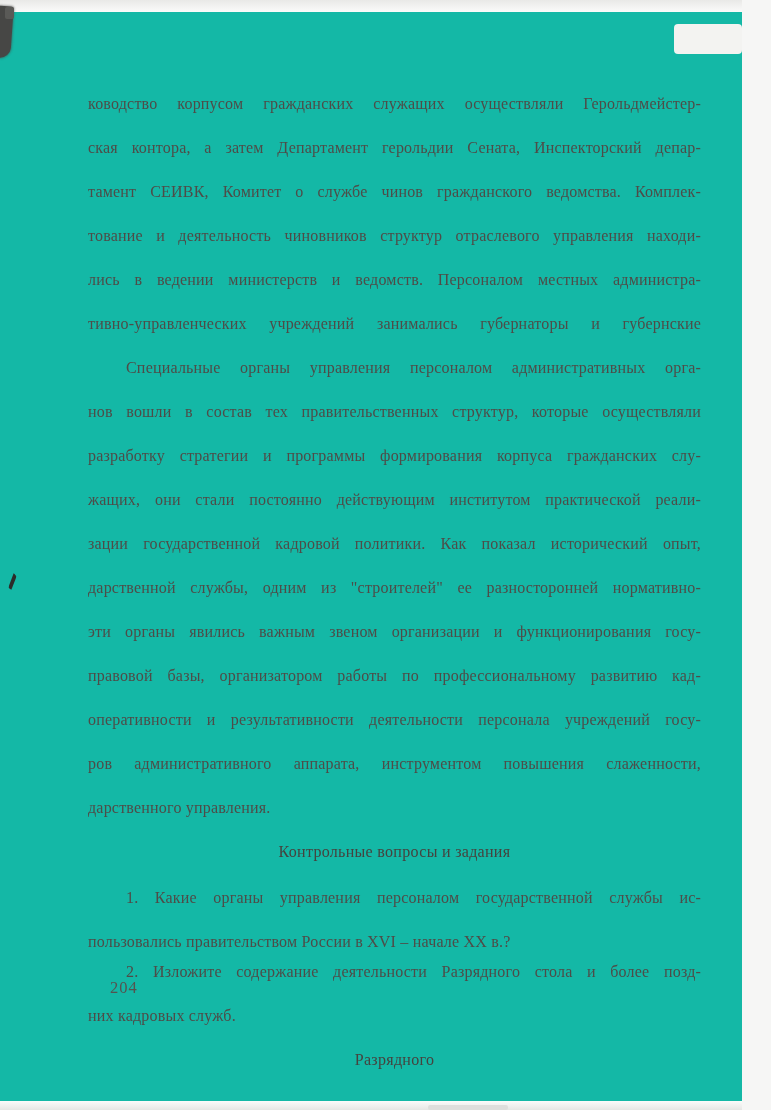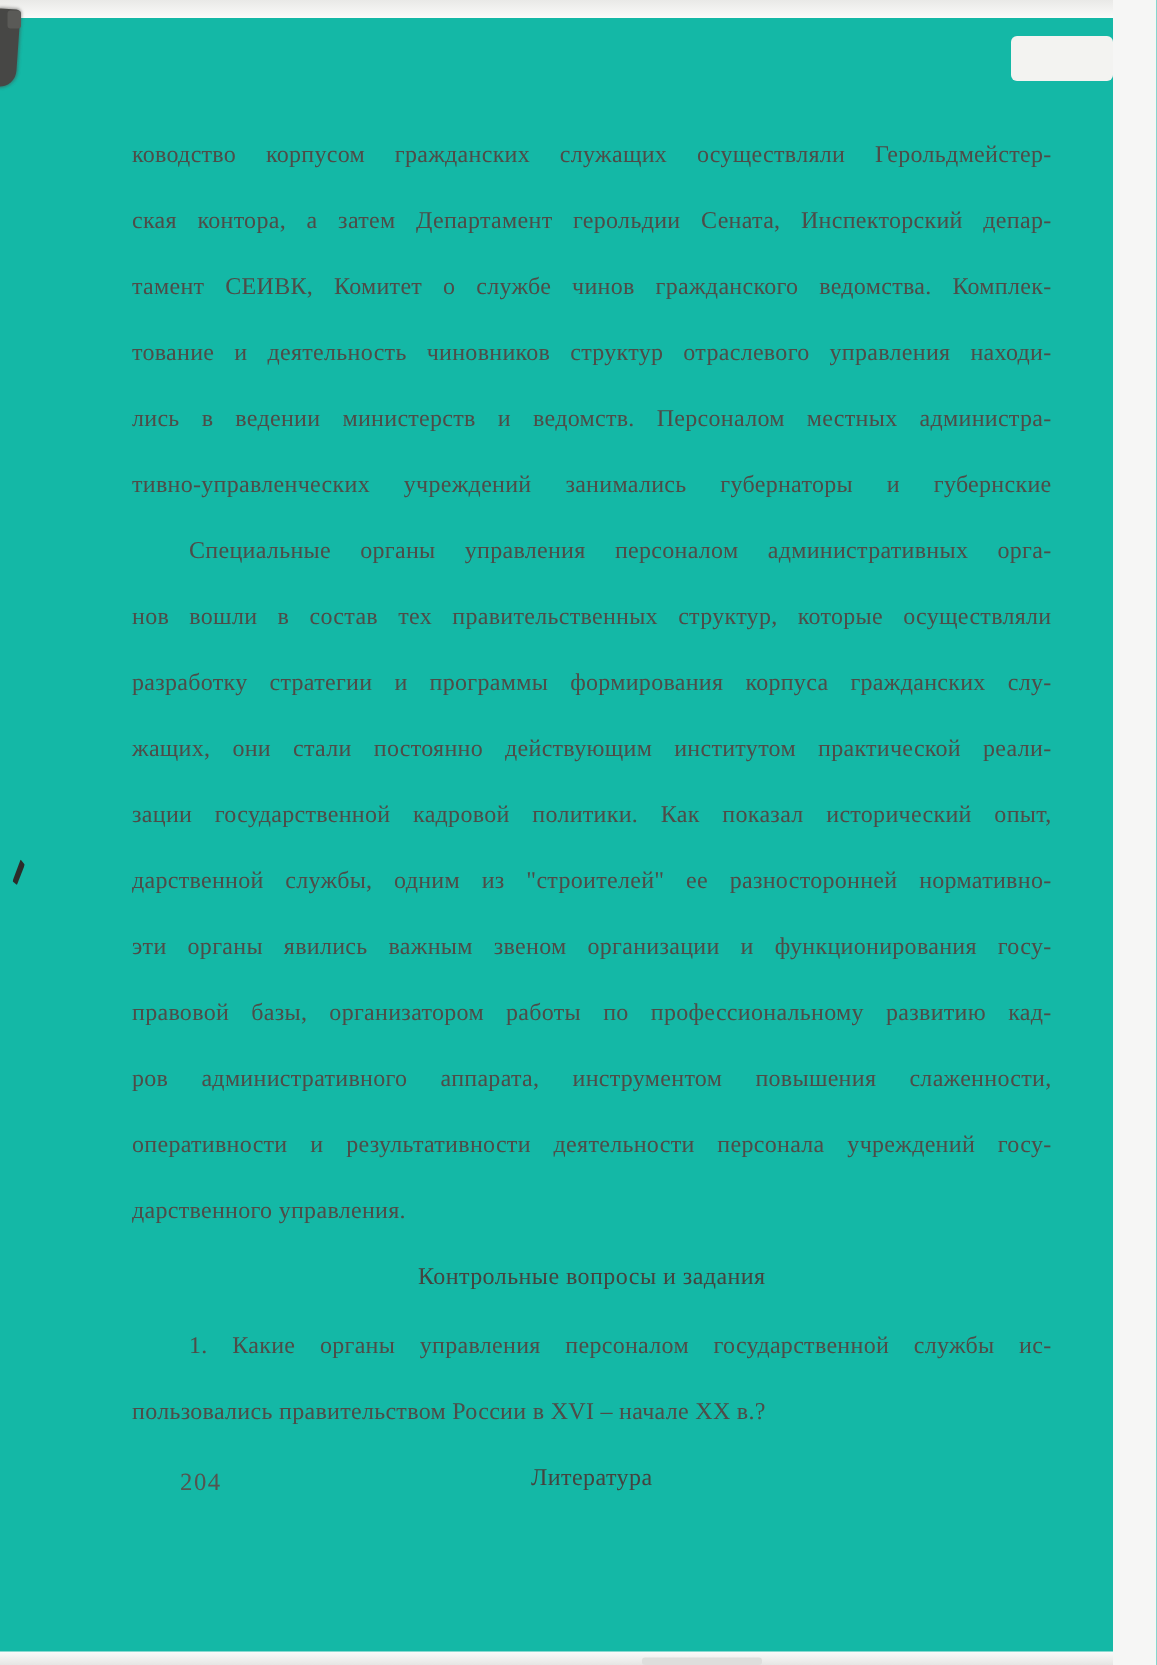--- a/index.html
+++ b/index.html
@@ -56,21 +56,21 @@
   .line { min-height: 22px; }
   .fill { text-align: justify; }
   .fill::after { content: ""; display: inline-block; width: 100%; height: 0; }
   .indent { text-indent: 38px; }
   .heading {
     text-align: center; font-weight: normal; color: #45433f;
     margin-top: 22px; margin-bottom: 24px; letter-spacing: 0.3px;
   }
   .q2gap { margin-top: 8px; }
   .page-number {
-    position: absolute; left: 120px; top: 978px;
+    position: absolute; left: 110px; top: 978px;
     font-size: 16.5px; color: #55534f; letter-spacing: 1px; text-align: right;
   }
 </style>
 </head>
 <body>
 
 <div class="page">
 
   <div class="edge-top"></div>
   <div class="shade-top-right"></div>
@@ -93,32 +93,36 @@
 
     <div>
       <div class="line fill indent">Специальные органы управления персоналом административных орга-</div>
       <div class="line fill">нов вошли в состав тех правительственных структур, которые осуществляли</div>
       <div class="line fill">разработку стратегии и программы формирования корпуса гражданских слу-</div>
       <div class="line fill">жащих, они стали постоянно действующим институтом практической реали-</div>
       <div class="line fill">зации государственной кадровой политики. Как показал исторический опыт,</div>
       <div class="line fill">дарственной службы, одним из "строителей" ее разносторонней нормативно-</div>
       <div class="line fill">эти органы явились важным звеном организации и функционирования госу-</div>
       <div class="line fill">правовой базы, организатором работы по профессиональному развитию кад-</div>
+      <div class="line fill">оперативности и результативности деятельности персонала учреждений госу-</div>
       <div class="line fill">ров административного аппарата, инструментом повышения слаженности,</div>
-      <div class="line fill">оперативности и результативности деятельности персонала учреждений госу-</div>
       <div class="line">дарственного управления.</div>
     </div>
 
     <div class="heading">Контрольные вопросы и задания</div>
 
     <div>
       <div class="line fill indent">1. Какие органы управления персоналом государственной службы ис-</div>
       <div class="line">пользовались правительством России в XVI – начале XX в.?</div>
     </div>
 
+    <div class="q2gap">
+      <div class="line fill indent">2. Изложите содержание деятельности Разрядного стола и более позд-</div>
+      <div class="line">них кадровых служб.</div>
+    </div>
 
-    <div class="heading">Литература</div>
+    <div class="heading">Разрядного</div>
 
   </div>
 
   <div class="page-number">204</div>
 
 </div>
 
 </body></html>

